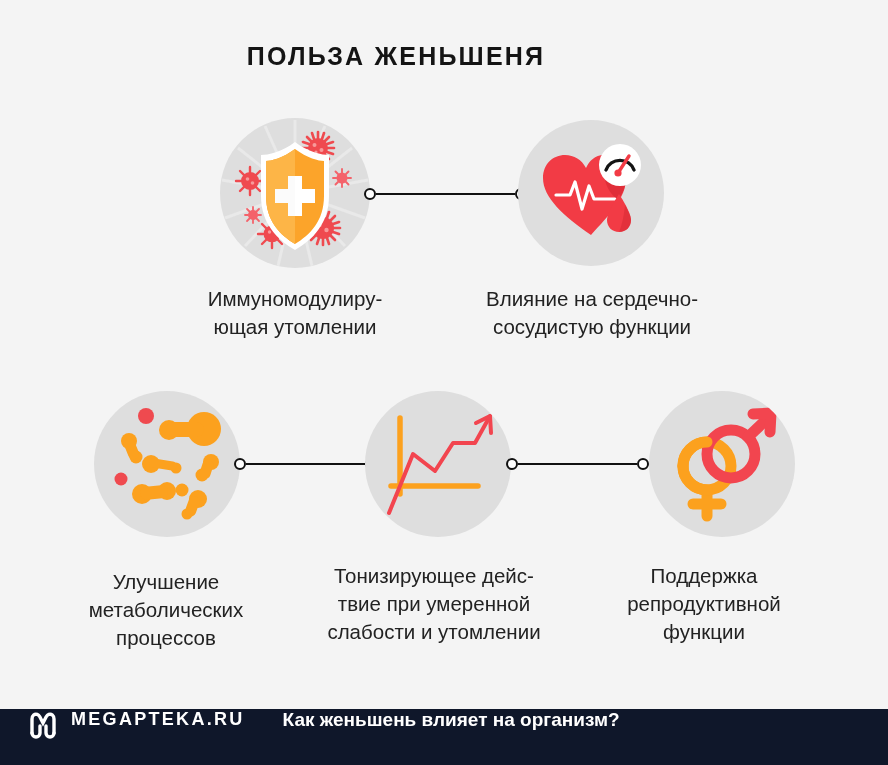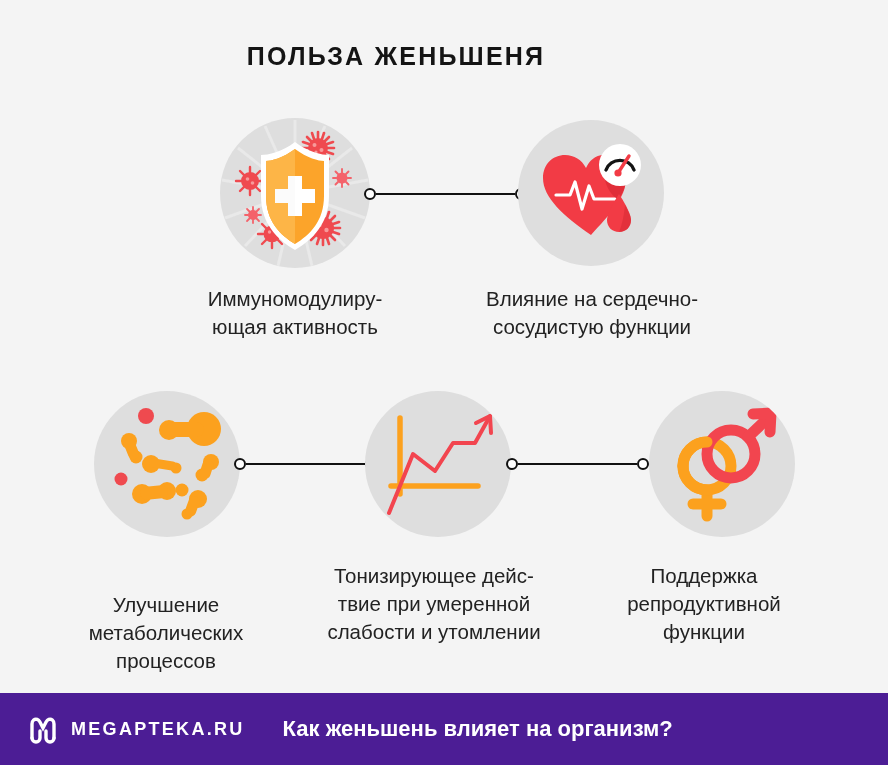--- a/index.html
+++ b/index.html
@@ -76,41 +76,40 @@
     height: 2px;
     background: #111111;
   }
 
   
   .footer {
     position: absolute;
     left: 0;
     bottom: 0;
     width: 888px;
-    height: 72px;
-    background: #4c1d95;
+    height: 56px;
+    background: #0f172a;
     display: flex;
-    align-items: center;
   }
   .footer-logo-mark {
     margin-left: 28px;
     width: 30px;
     height: 30px;
     flex: 0 0 auto;
   }
   .footer-brand {
     margin-left: 13px;
     font-size: 18px;
     font-weight: bold;
     letter-spacing: 2.3px;
     color: #ffffff;
   }
   .footer-tagline {
     margin-left: 38px;
-    font-size: 22px;
+    font-size: 19px;
     font-weight: bold;
     color: #ffffff;
   }
 </style>
 </head>
 <body>
 
 <div class="canvas">
 
   <div class="title">ПОЛЬЗА ЖЕНЬШЕНЯ</div>
@@ -248,21 +247,21 @@
 
         <path d="M75 24 C 62 34, 48 37, 41 37 L41 78 C41 106, 58 122, 75 132 C92 122, 109 106, 109 78 L109 37 C102 37, 88 34, 75 24 Z" fill="#ffffff"></path>
         <path d="M75 31 C63 40, 51 43, 46 43 L46 78 C46 103, 60 117, 75 126 C90 117, 104 103, 104 78 L104 43 C99 43, 87 40, 75 31 Z" fill="#fca42a"></path>
         <path d="M75 31 C63 40, 51 43, 46 43 L46 78 C46 103, 60 117, 75 126 L75 31 Z" fill="#fdb547"></path>
 
         <path d="M68 58 L82 58 L82 71 L95 71 L95 85 L82 85 L82 98 L68 98 L68 85 L55 85 L55 71 L68 71 Z" fill="#ffffff"></path>
         <path d="M68 58 L75 58 L75 98 L68 98 L68 85 L55 85 L55 71 L68 71 Z" fill="#f7f7f7" opacity="0.55"></path>
       </svg>
     </div>
     <div class="caption" style="left:140px; top:285px; width:310px;">Иммуномодулиру-
-ющая активность</div>
+ющая утомлении</div>
   </div>
 
   <div class="connector" style="left:364px; top:186px; width:163px;">
     <span class="conn-dot"></span>
     <span class="conn-line"></span>
     <span class="conn-dot"></span>
   </div>
 
   <div class="node">
     <div class="bubble" style="left:518px; top:120px; width:146px; height:146px;">
@@ -316,21 +315,21 @@
           <circle cx="93" cy="123" r="5.5"></circle>
           <rect x="93" y="105" width="11" height="21" rx="5.5" transform="rotate(20 99 115)"></rect>
 
           <circle cx="88" cy="99" r="6.5"></circle>
         </g>
 
         <circle cx="52" cy="25" r="8" fill="#ef4a4f"></circle>
         <circle cx="27" cy="88" r="6.5" fill="#ef4a4f"></circle>
       </svg>
     </div>
-    <div class="caption" style="left:26px; top:591px; width:280px;">Улучшение
+    <div class="caption" style="left:26px; top:568px; width:280px;">Улучшение
 метаболических
 процессов</div>
   </div>
 
   <div class="connector" style="left:234px; top:456px; width:143px;">
     <span class="conn-dot"></span>
     <span class="conn-line"></span>
     <span class="conn-dot"></span>
   </div>
 

